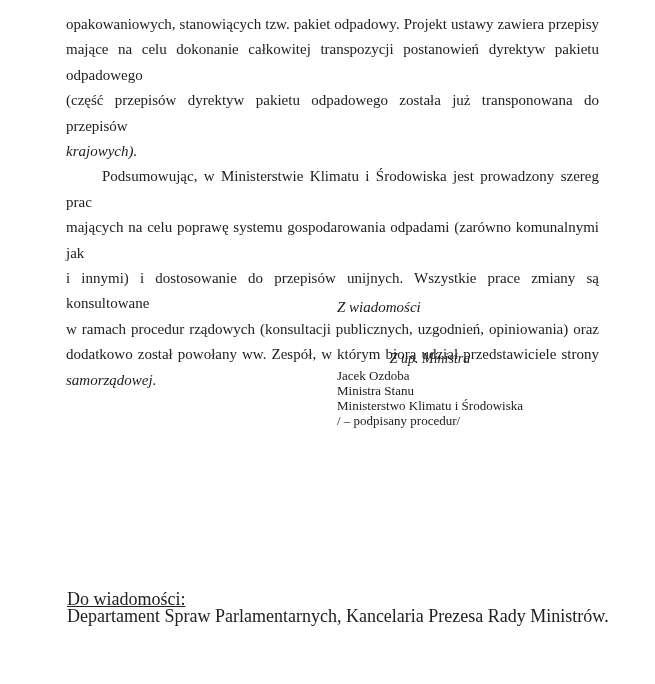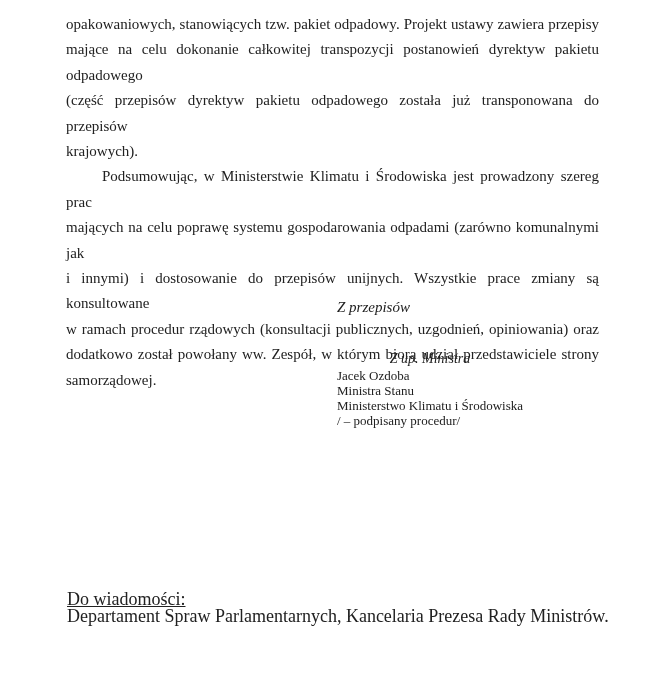--- a/index.html
+++ b/index.html
@@ -26,20 +26,21 @@
     line-height: 25.4px;
   }
   .para { margin: 0; padding: 0; }
   .jline {
     text-align: justify;
     text-align-last: justify;
     white-space: normal;
   }
   .line {
     text-align: left;
+    font-style: italic;
   }
   .indent { text-indent: 36px; }
   
   .closing {
     position: absolute;
     top: 299px;
     left: 337px;
     font-size: 15px;
     font-style: italic;
   }
@@ -85,21 +86,21 @@
       <div class="jline indent">Podsumowując, w Ministerstwie Klimatu i Środowiska jest prowadzony szereg prac</div>
       <div class="jline">mających na celu poprawę systemu gospodarowania odpadami (zarówno komunalnymi jak</div>
       <div class="jline">i innymi) i dostosowanie do przepisów unijnych. Wszystkie prace zmiany są konsultowane</div>
       <div class="jline">w ramach procedur rządowych (konsultacji publicznych, uzgodnień, opiniowania) oraz</div>
       <div class="jline">dodatkowo został powołany ww. Zespół, w którym biorą udział przedstawiciele strony</div>
       <div class="line">samorządowej.</div>
     </div>
 
   </div>
 
-  <div class="closing">Z przepisów</div>
+  <div class="closing">Z wiadomości</div>
 
   <div class="signature">
     <div class="authority">Z up. Ministra</div>
     <div>Jacek Ozdoba</div>
     <div>Ministra Stanu</div>
     <div>Ministerstwo Klimatu i Środowiska</div>
     <div>/ – podpisany procedur/</div>
   </div>
 
   <div class="cc">

